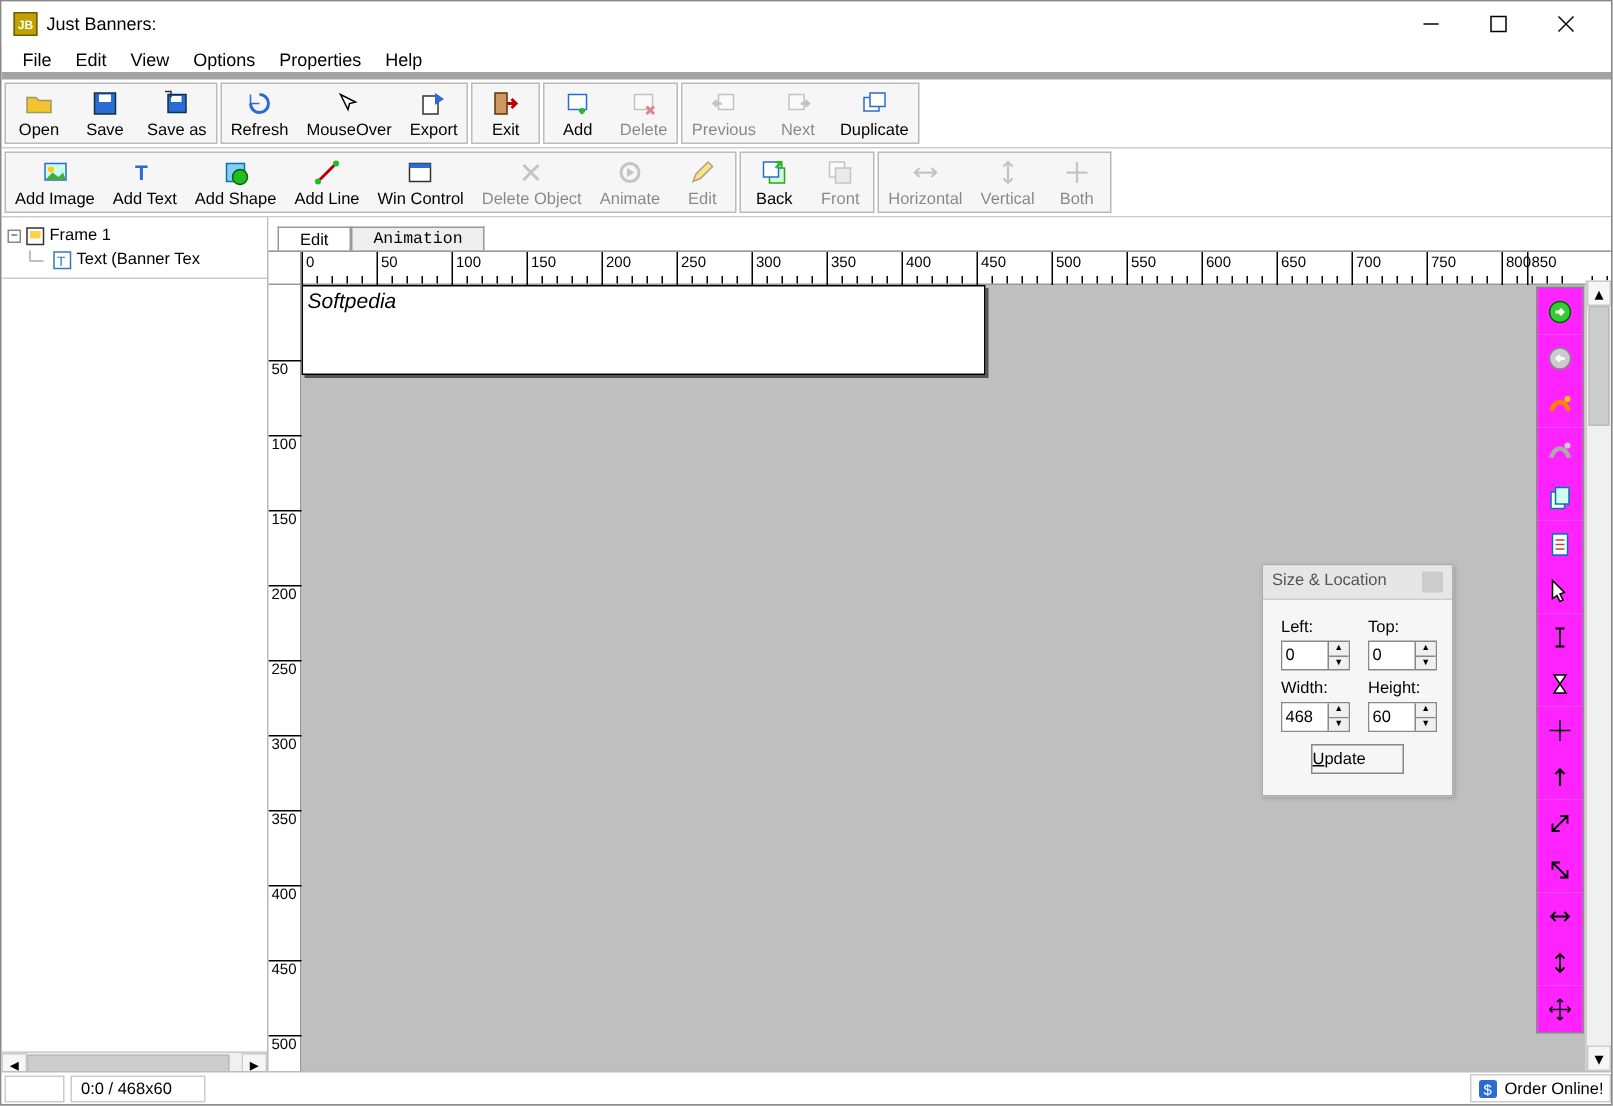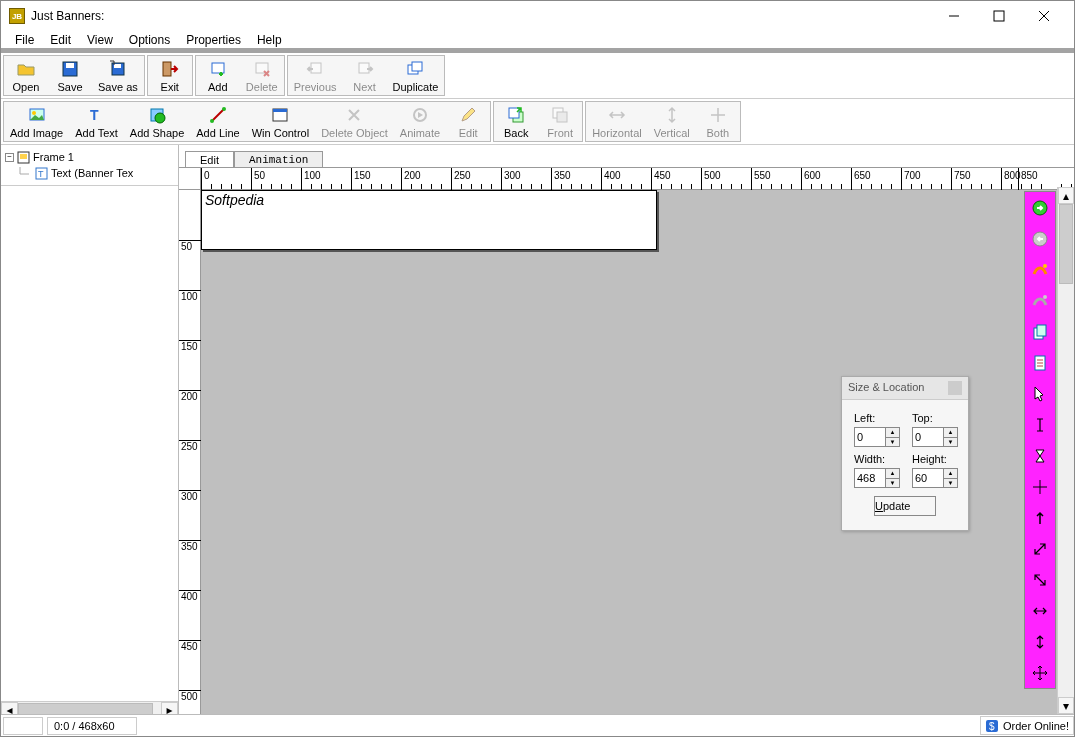--- a/index.html
+++ b/index.html
@@ -152,20 +152,48 @@
             <path d="M1 1l4 0 0 4" fill="none" stroke="#333"></path>
           </svg>
         </div>
         <div class="tool-lbl">Save as</div>
       </div>
     </div>
     <div class="toolbar-group">
       <div class="tool-btn">
         <div class="tool-ico">
           <svg width="18" height="18" viewBox="0 0 18 18">
+            <path d="M9 3a6 6 0 1 1-6 6" fill="none" stroke="#2a6bd4" stroke-width="2"></path>
+            <path d="M3 3l0 6 6 0" fill="none" stroke="#2a6bd4"></path>
+          </svg>
+        </div>
+        <div class="tool-lbl">Refresh</div>
+      </div>
+      <div class="tool-btn">
+        <div class="tool-ico">
+          <svg width="18" height="18" viewBox="0 0 18 18">
+            <path d="M3 3l10 5-4 1-1 4z" fill="#fff" stroke="#000"></path>
+          </svg>
+        </div>
+        <div class="tool-lbl">MouseOver</div>
+      </div>
+      <div class="tool-btn">
+        <div class="tool-ico">
+          <svg width="18" height="18" viewBox="0 0 18 18">
+            <rect x="2" y="4" width="10" height="12" fill="#fff" stroke="#333"></rect>
+            <path d="M10 2l6 4-6 4z" fill="#2a6bd4"></path>
+          </svg>
+        </div>
+        <div class="tool-lbl">Export</div>
+      </div>
+    </div>
+    <div class="toolbar-group">
+      <div class="tool-btn">
+        <div class="tool-ico">
+          <svg width="18" height="18" viewBox="0 0 18 18">
             <rect x="2" y="2" width="8" height="14" fill="#c96" stroke="#630"></rect>
             <path d="M10 9h6m-3 -3l3 3-3 3" fill="none" stroke="#b00" stroke-width="2"></path>
           </svg>
         </div>
         <div class="tool-lbl">Exit</div>
       </div>
     </div>
     <div class="toolbar-group">
       <div class="tool-btn">
         <div class="tool-ico">

